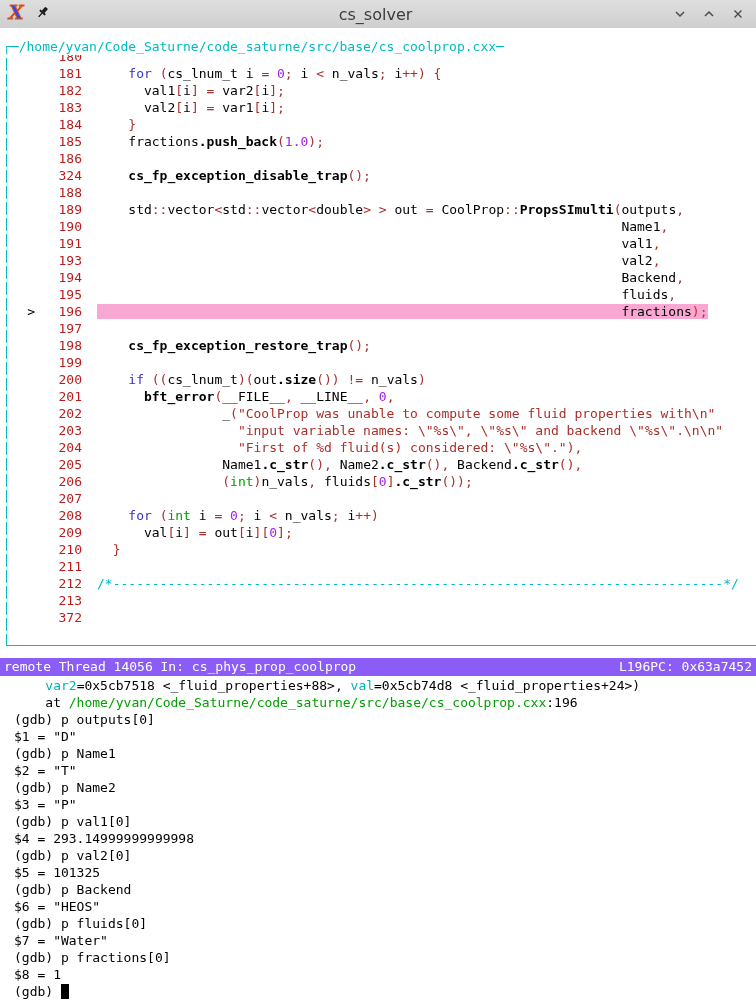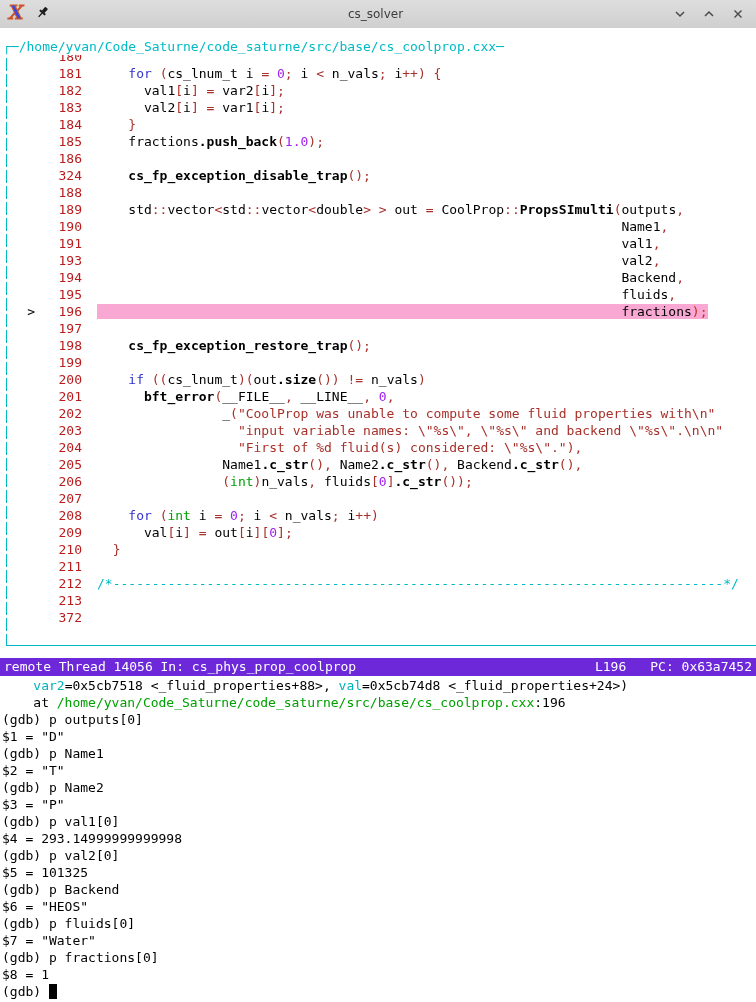--- a/index.html
+++ b/index.html
@@ -9,21 +9,21 @@
   }
   
   .titlebar {
     position:absolute; left:0; top:0; width:756px; height:28px;
     background:linear-gradient(#dedede,#cfcfcf);
     border-bottom:1px solid #b3b3b3;
     display:flex; align-items:center;
     font-family:"DejaVu Sans", "Liberation Sans", sans-serif;
   }
   .tb-left { display:flex; align-items:center; gap:8px; padding-left:5px; width:120px; }
-  .tb-title { flex:1; text-align:center; color:#3c3c3c; font-size:12px; }
+  .tb-title { flex:1; text-align:center; color:#3c3c3c; font-size:16px; }
   .tb-right { display:flex; align-items:center; gap:13px; width:120px; justify-content:flex-end; padding-right:10px; }
   .winbtn { width:16px; height:16px; display:flex; align-items:center; justify-content:center; cursor:default; }
   
   .term { position:absolute; left:0; top:28px; width:756px; height:974px; background:#fff; color:#000; }
   .frame { position:absolute; left:6px; top:14px; width:743px; height:603px; border-bottom:1px solid var(--frame-cyan);padding-left:36px; }
   .vl { position:absolute; top:0; bottom:0; width:1px;
         background:repeating-linear-gradient(to bottom, var(--frame-cyan) 0 13px, transparent 13px 16px); }
   .vl.left { left:0; } .vl.right { right:0; }
   .frame-title { position:absolute; left:-3px; top:-4px; z-index:2; background:#fff; color:var(--frame-cyan);
                  white-space:pre; line-height:17px; padding-right:3px; }
@@ -39,26 +39,26 @@
   .c-sym  { color:var(--symbol-red); }
   .c-str  { color:var(--symbol-red); }
   .c-num  { color:var(--number-purple); }
   .c-type { color:var(--type-green); }
   .c-fn   { color:#000; font-weight:bold;margin-top:19px; }
   .c-cmt  { color:var(--frame-cyan); }
   .c-hlr  { color:var(--highlight-red); }
   .c-var  { color:var(--var-cyan); }
   .c-path { color:var(--path-green); }
   
-  .statusbar { position:absolute; left:0; top:630px; width:756px; height:18px; background:#6d28d9; color:#fff;
+  .statusbar { position:absolute; left:0; top:630px; width:756px; height:18px; background:#8b5cf6; color:#fff;
                line-height:18px; white-space:pre; display:flex; justify-content:space-between;
                padding:0 4px; box-sizing:border-box; }
-  .sb-right { display:flex; gap:24px; }
+  .sb-right { display:flex; }
   
-  .console { position:absolute; left:0; top:649px; width:756px; padding-left:2px; box-sizing:border-box; }
+  .console { position:absolute; left:0; top:649px; width:756px; padding-left:14px; box-sizing:border-box; }
   .con-row { height:17px; line-height:17px; white-space:pre; color:#000; }
   .cursor { display:inline-block; width:8px; height:15px; background:#000; vertical-align:text-bottom; }
 </style>
 </head>
 <body>
 
 <div class="screen">
 
   <div class="titlebar">
     <div class="tb-left">

